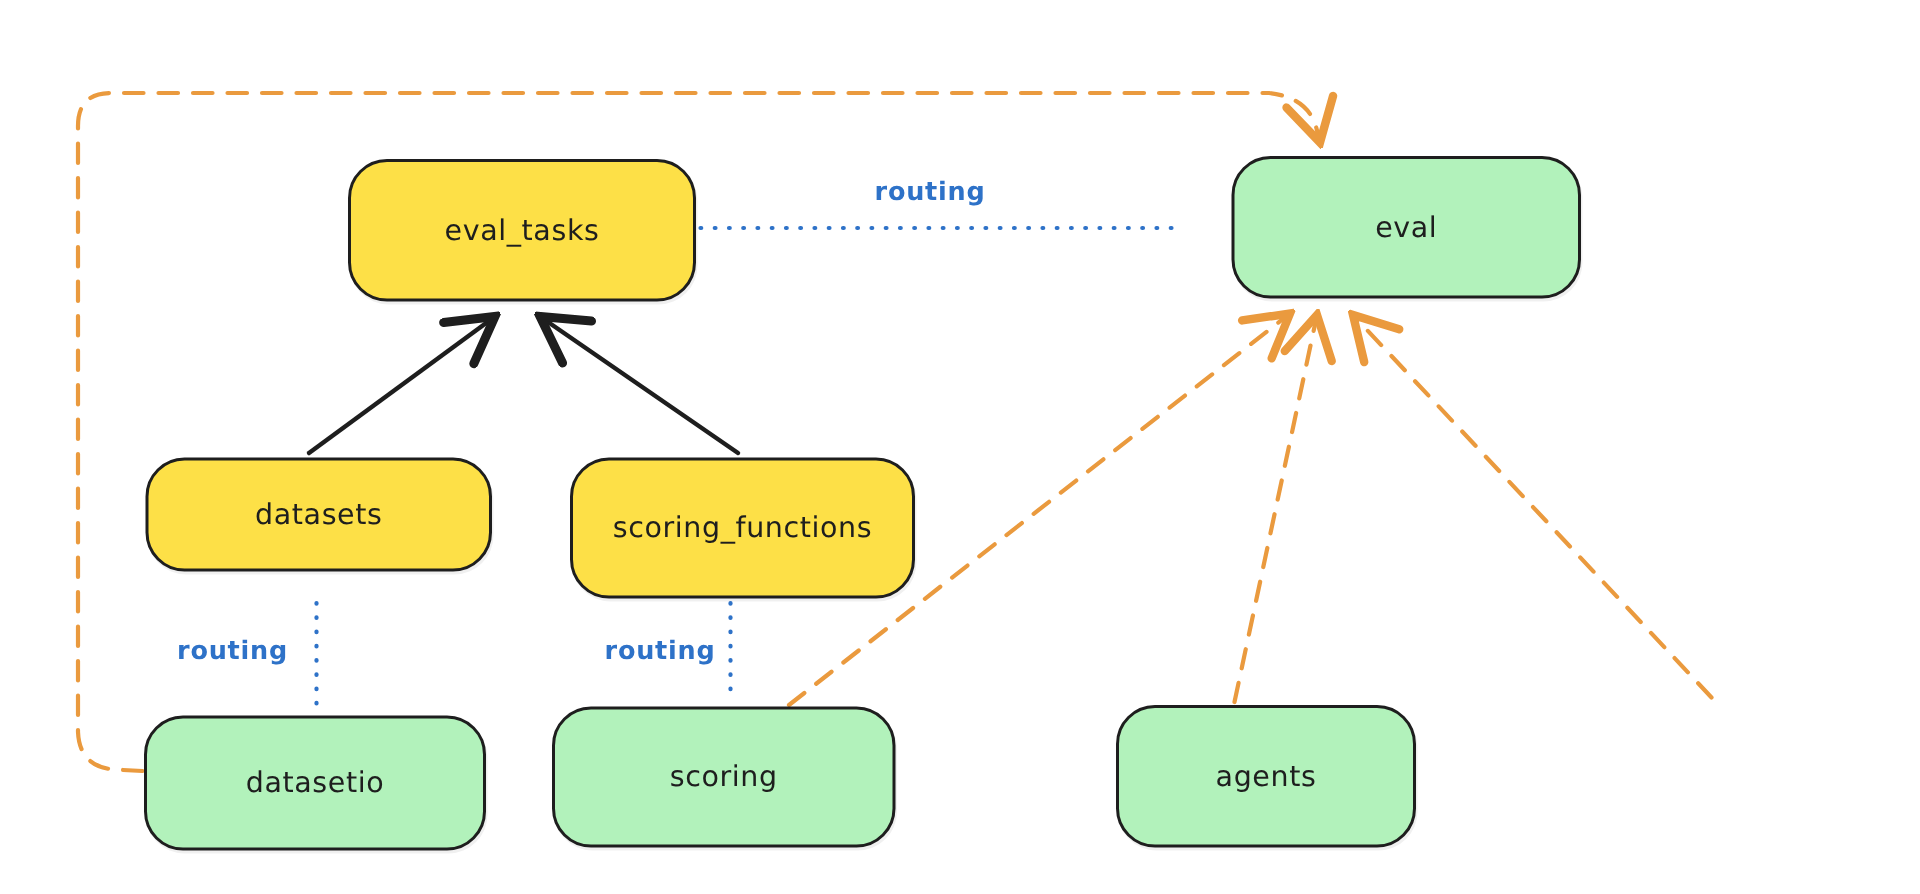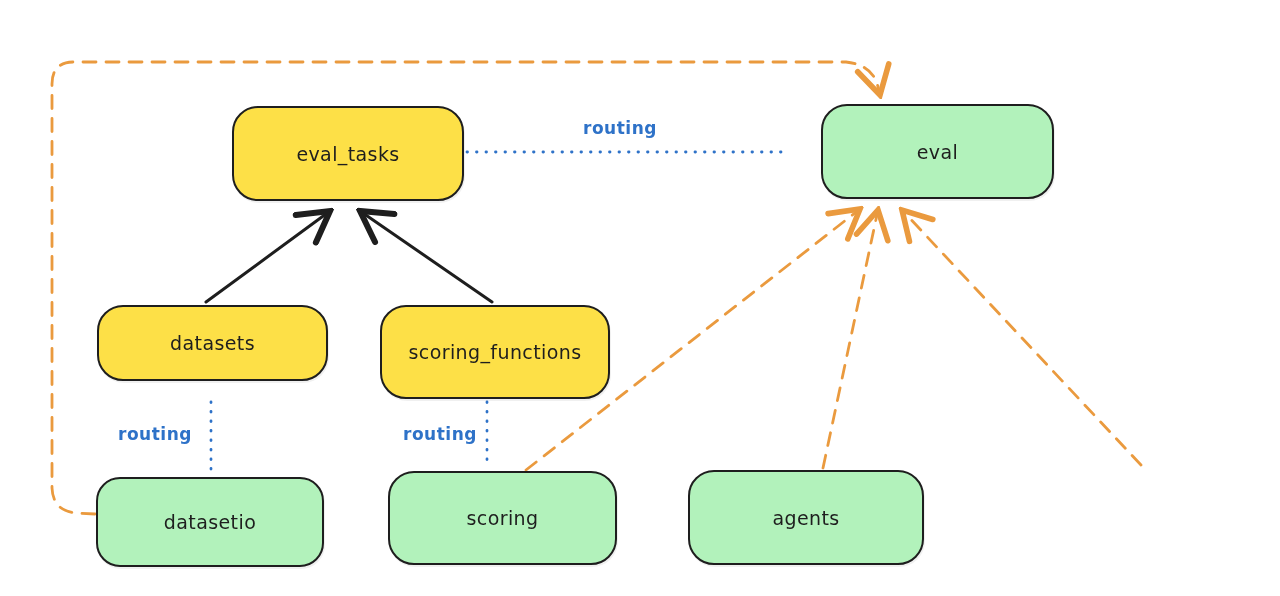--- a/index.html
+++ b/index.html
@@ -59,29 +59,29 @@
   </div>
 
   <div class="node blue" style="left:97px; top:305px; width:231px; height:76px;">
     <span>datasets</span>
   </div>
 
   <div class="node blue" style="left:380px; top:305px; width:230px; height:94px;">
     <span>scoring_functions</span>
   </div>
 
-  <div class="node green" style="left:96px; top:477px; width:228px; height:90px;border-radius:24px;">
+  <div class="node green" style="left:96px; top:477px; width:228px; height:90px;">
     <span>datasetio</span>
   </div>
 
-  <div class="node green" style="left:388px; top:471px; width:229px; height:94px;">
+  <div class="node green" style="left:368px; top:471px; width:229px; height:94px;">
     <span>scoring</span>
   </div>
 
-  <div class="node green" style="left:688px; top:470px; width:236px; height:95px;align-items:center;">
+  <div class="node green" style="left:744px; top:470px; width:200px; height:95px;align-items:center;">
     <span>agents</span>
   </div>
 
 
   <div class="routing-label" style="left:572px; top:118px; width:96px;">routing</div>
 
   <div class="routing-label" style="left:113px; top:424px; width:84px;">routing</div>
 
   <div class="routing-label" style="left:398px; top:424px; width:84px;">routing</div>
 

